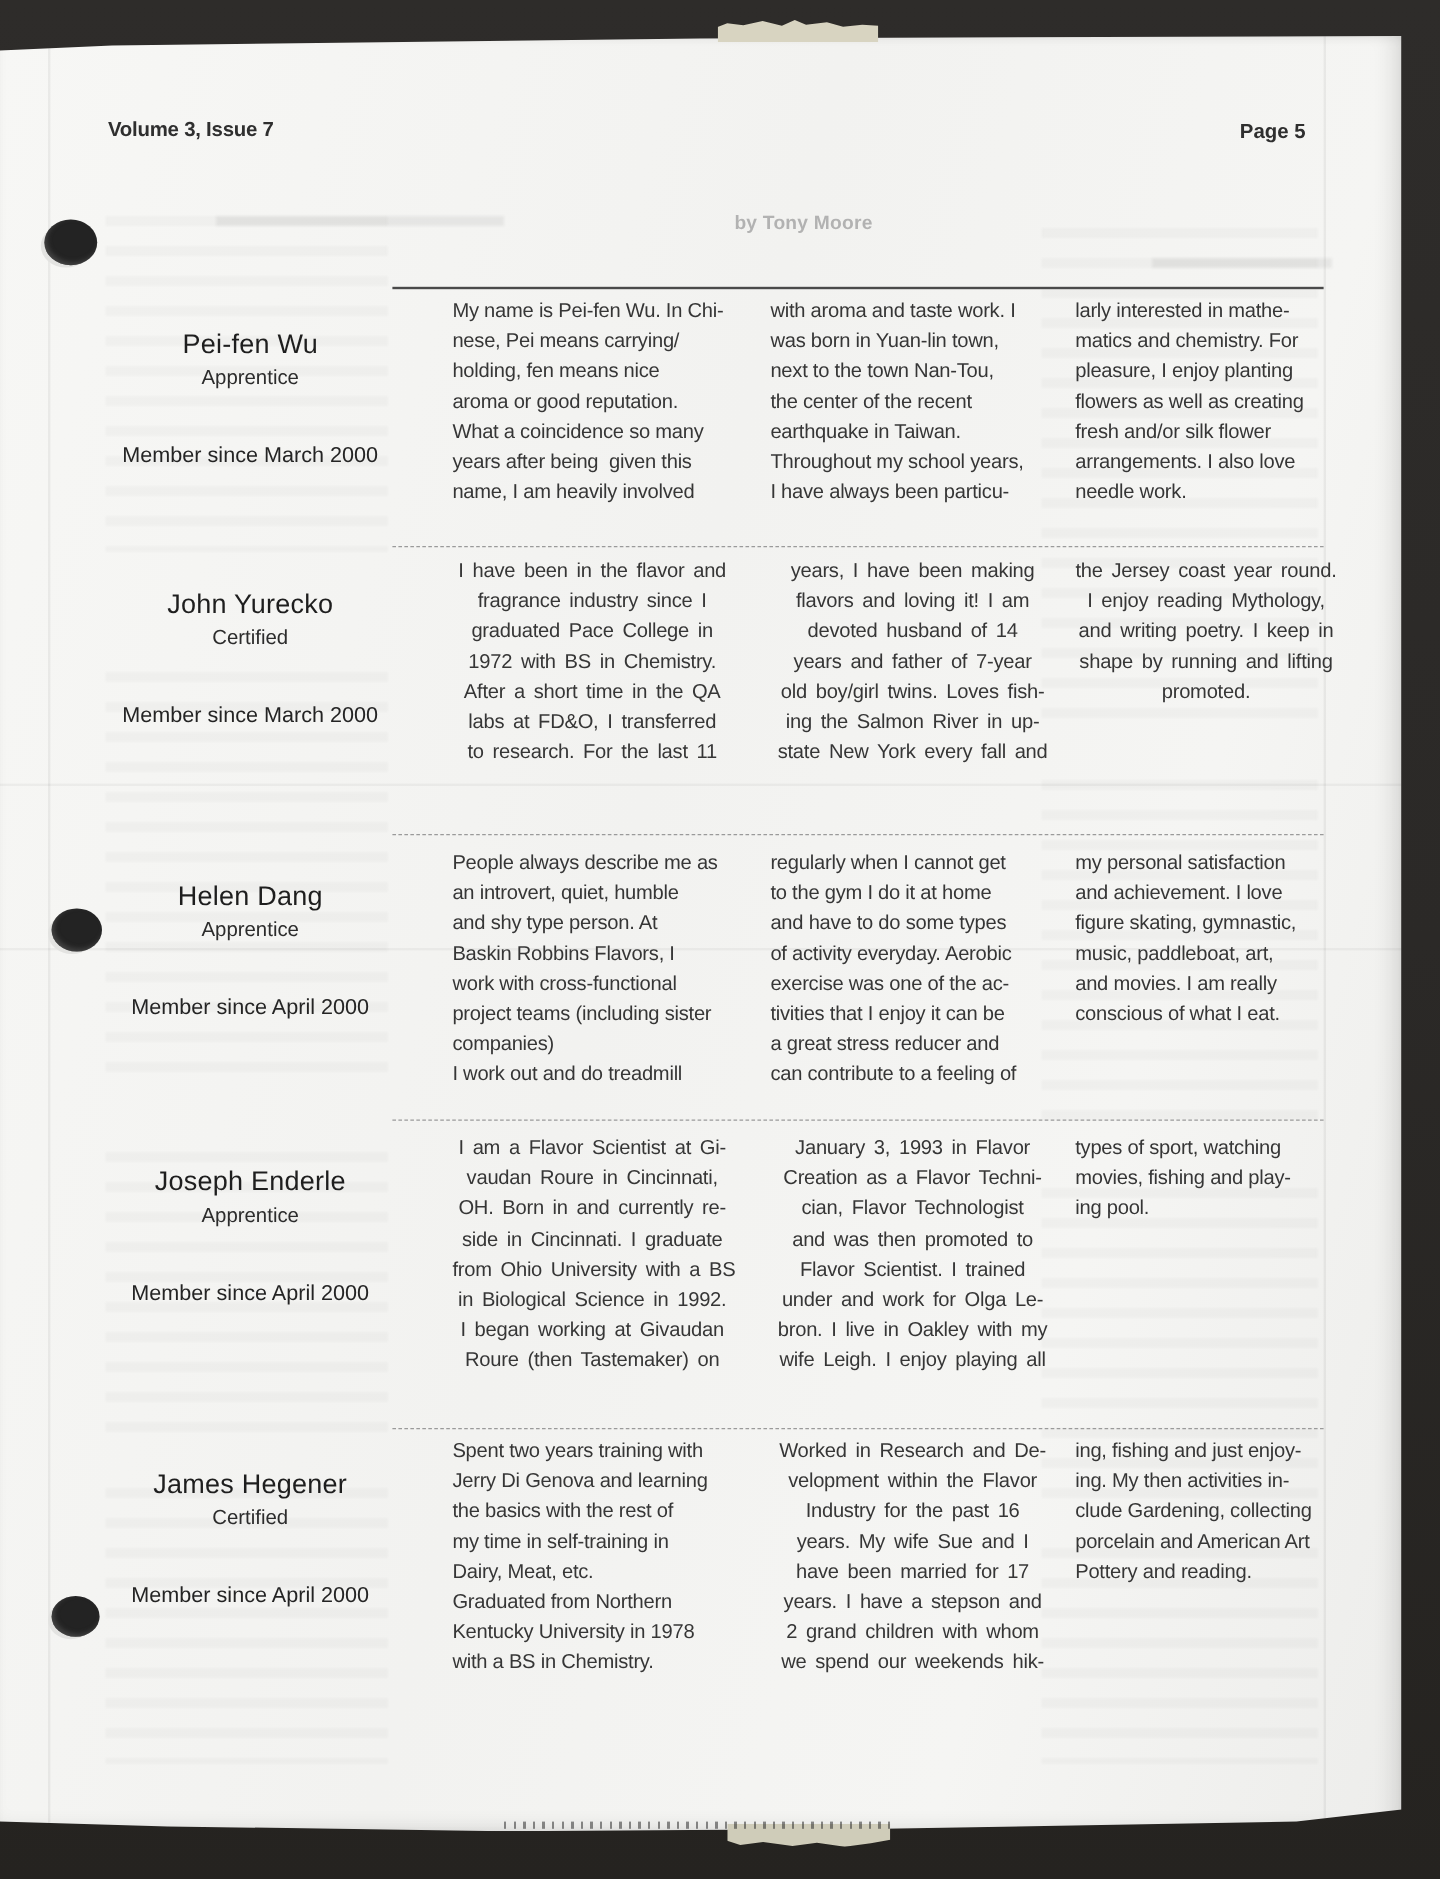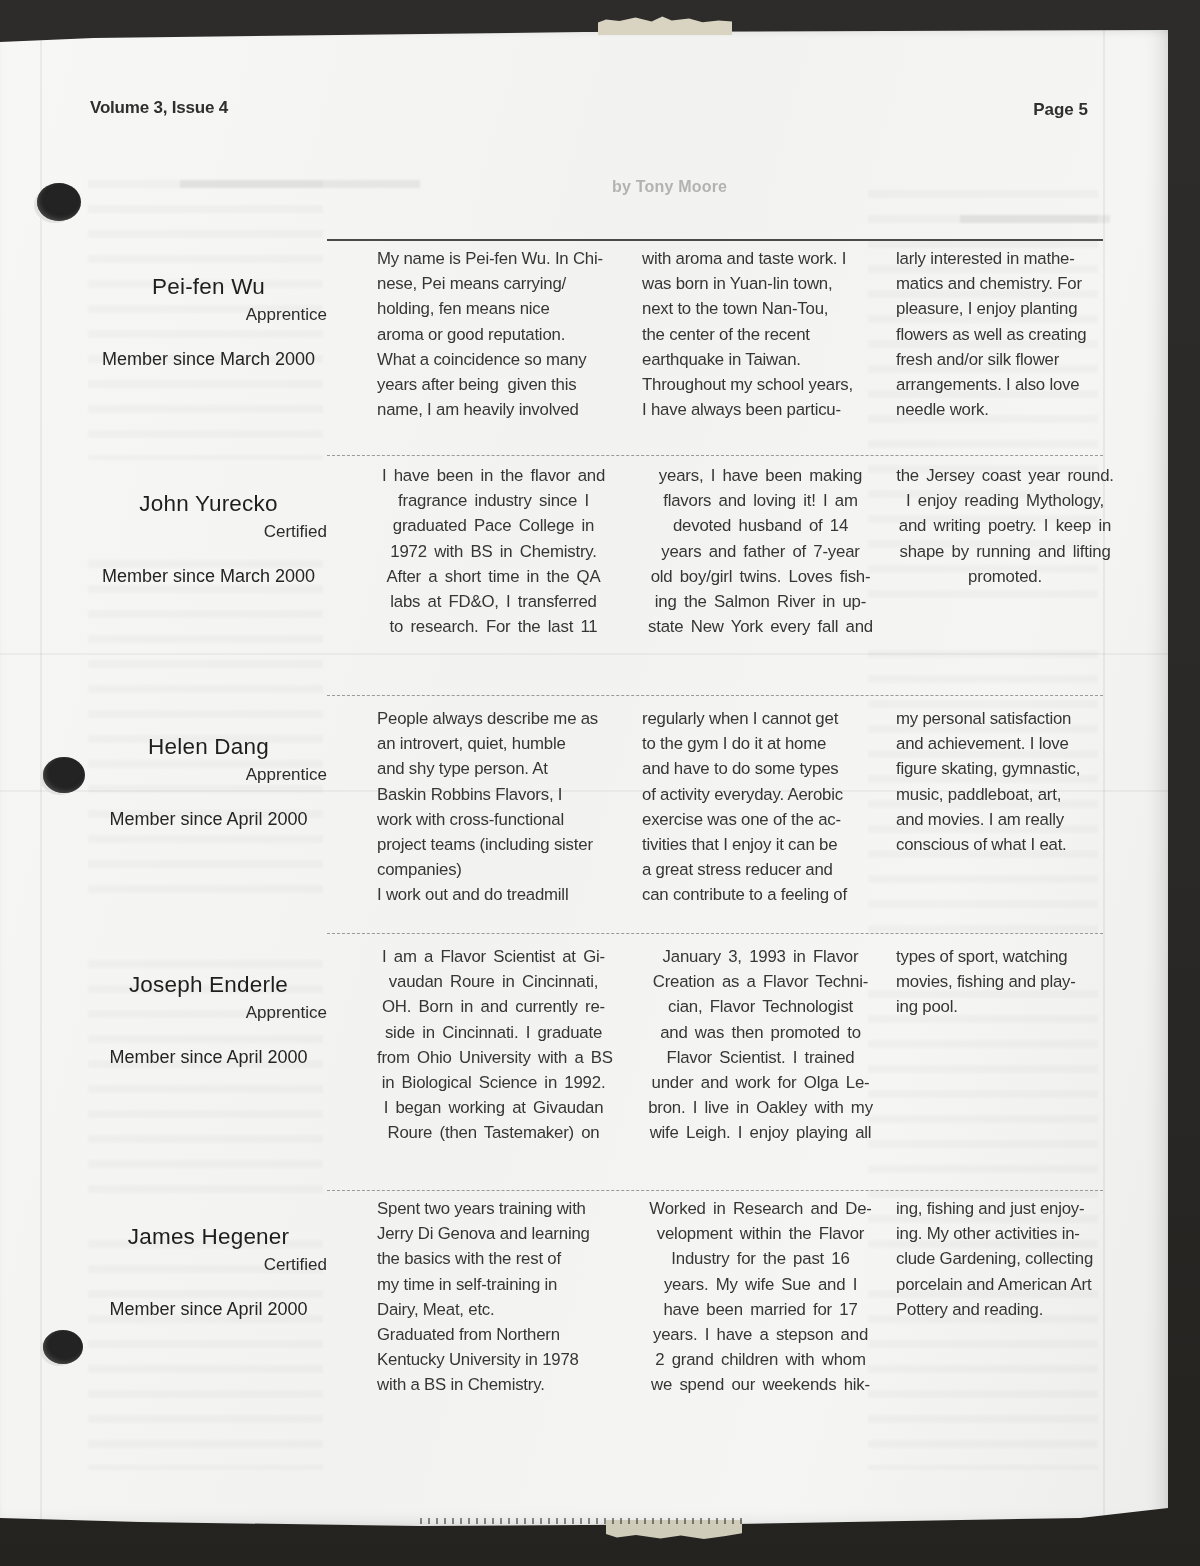--- a/index.html
+++ b/index.html
@@ -18,22 +18,22 @@
   .crease-v{position:absolute;top:0;bottom:0;width:2px;background:rgba(0,0,0,0.05);}
   .crease-h{position:absolute;left:0;right:0;height:2px;background:rgba(0,0,0,0.04);}
   .hdr-left{position:absolute;left:90px;top:68px;font-size:17px;font-weight:bold;color:#2f2f2f;letter-spacing:-0.2px;}
   .hdr-right{position:absolute;right:80px;top:70px;font-size:17px;font-weight:bold;color:#2f2f2f;}
   .sep{position:absolute;left:327px;width:776px;height:0;}
   .sep.solid{border-top:2px solid #4a4a4a;}
   .sep.dotted{border-top:1px dashed #9a9a9a;}
   .row{position:absolute;left:90px;width:1015px;}
   .info{position:absolute;left:0;top:0;width:237px;text-align:center;color:#242424;}
   .name{margin-top:28px;font-size:22.5px;letter-spacing:0.2px;color:#1e1e1e;}
-  .title{margin-top:5px;font-size:17px;color:#2c2c2c;text-align:right;}
-  .since{margin-top:24px;font-size:18px;color:#242424;}
+  .title{margin-top:5px;font-size:17px;color:#2c2c2c;}
+  .since{margin-top:44px;font-size:18px;color:#242424;}
   .bio{
     position:absolute;top:0;font-size:16.8px;line-height:25.2px;color:#363636;
     white-space:pre;letter-spacing:-0.2px;margin-left:44px;
   }
   .c1{left:243px;width:233px;}
   .c2{left:508px;width:237px;}
   .c3{left:762px;width:218px;}
   .spread{word-spacing:0.17em;text-align:center;}
   .hole{
     position:absolute;background:#232323;border-radius:50%;
@@ -77,21 +77,21 @@
   <div class="smear" style="left:88px;top:930px;width:235px;height:240px"></div>
   <div class="smear" style="left:88px;top:1210px;width:235px;height:230px"></div>
   <div class="smear" style="left:868px;top:160px;width:230px;height:420px"></div>
   <div class="smear" style="left:868px;top:620px;width:230px;height:300px"></div>
   <div class="smear" style="left:868px;top:960px;width:230px;height:260px"></div>
   <div class="smear" style="left:868px;top:1260px;width:230px;height:180px"></div>
   <div class="smear strong" style="left:960px;top:185px;width:150px;height:22px"></div>
   <div class="smear strong" style="left:180px;top:150px;width:240px;height:25px"></div>
   <div class="ghost-byline">by Tony Moore</div>
 
-  <div class="hdr-left">Volume 3, Issue 4</div>
+  <div class="hdr-left">Volume 3, Issue 7</div>
   <div class="hdr-right">Page 5</div>
 
   <div class="sep solid" style="top:209px"></div>
   <div class="sep dotted" style="top:425px"></div>
   <div class="sep dotted" style="top:665px"></div>
   <div class="sep dotted" style="top:903px"></div>
   <div class="sep dotted" style="top:1160px"></div>
 
   <div class="row" style="top:216px">
     <div class="info">
@@ -222,21 +222,21 @@
 with a BS in Chemistry.</div>
     <div class="bio c2 spread">Worked in Research and De-
 velopment within the Flavor
 Industry for the past 16
 years. My wife Sue and I
 have been married for 17
 years. I have a stepson and
 2 grand children with whom
 we spend our weekends hik-</div>
     <div class="bio c3">ing, fishing and just enjoy-
-ing. My other activities in-
+ing. My then activities in-
 clude Gardening, collecting
 porcelain and American Art
 Pottery and reading.</div>
   </div>
 
   <div class="hole" style="left:37px;top:153px;width:44px;height:38px"></div>
   <div class="hole" style="left:43px;top:727px;width:42px;height:36px"></div>
   <div class="hole" style="left:43px;top:1300px;width:40px;height:34px"></div>
 
 </div>

